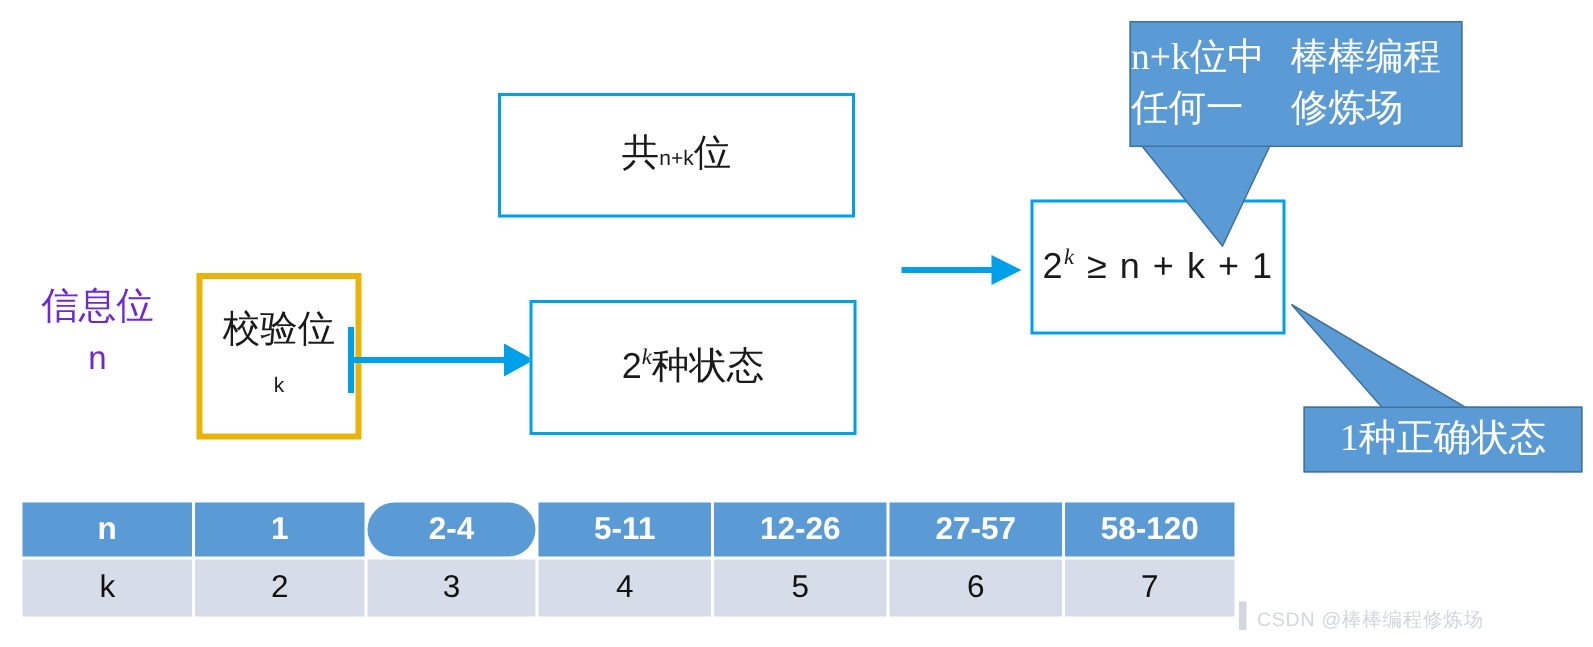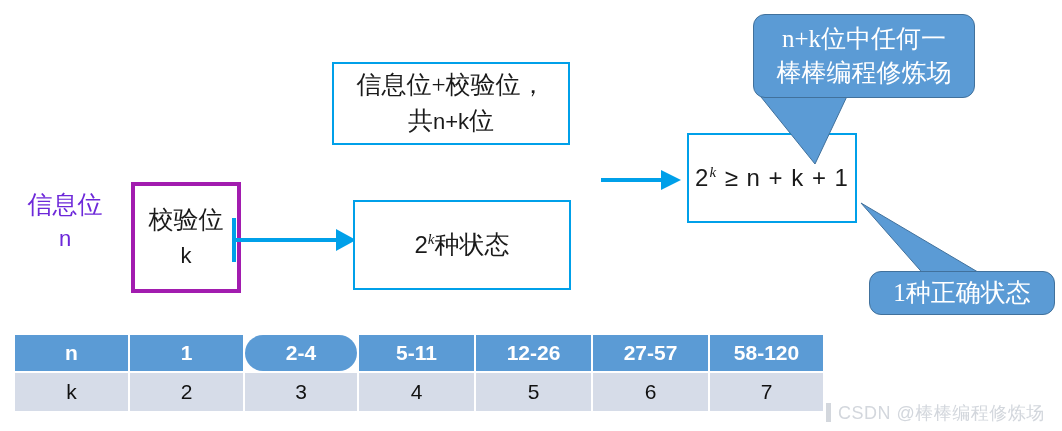--- a/index.html
+++ b/index.html
@@ -43,25 +43,25 @@
     flex-direction: column;
     align-items: center;
     justify-content: center;
     color: #1a1a1a;
     font-family: "Liberation Serif", serif;
     font-size: 25px;
     line-height: 36px;
     text-align: center;
   }
   .box.thick {
-    border: 4px solid #a21caf;
+    border: 4px solid #eab308;
   }
   .box .latin {
     font-family: "Liberation Sans", sans-serif;
-    font-size: 22px;
+    font-size: 14px;
   }
   .formula {
     font-family: "Liberation Sans", sans-serif;
     font-size: 24px;
     letter-spacing: 1px;
     white-space: nowrap;
   }
   .formula sup {
     font-family: "Liberation Serif", serif;
     font-style: italic;
@@ -94,28 +94,28 @@
 
   
   .callout {
     position: absolute;
   }
   .callout .bubble {
     position: absolute;
     box-sizing: border-box;
     background: #5B9BD5;
     border: 1px solid #41719C;
-    border-radius: 12px;
+    border-radius: 0;
     color: #ffffff;
     font-family: "Liberation Serif", serif;
     font-size: 25px;
     line-height: 34px;
-    text-align: right;
+    text-align: left;
     display: flex;
-    flex-direction: column;
+    flex-direction: row;
     align-items: center;
     justify-content: center;
     z-index: 2;
   }
   .callout-tail {
     position: absolute;
     overflow: visible;
     z-index: 1;
   }
 
@@ -147,21 +147,21 @@
     height: 38px;
     padding: 0;
     border: 0;
   }
 
   
   .watermark {
     position: absolute;
     color: #d3d7dd;
     font-family: "Liberation Sans", sans-serif;
-    font-size: 18px;
+    font-size: 13px;
     white-space: nowrap;
     letter-spacing: 0.5px;
   }
   .watermark .wm-bar {
     display: inline-block;
     width: 5px;
     height: 19px;
     background: #d3d7dd;
     vertical-align: -3px;
     margin-right: 7px;
@@ -182,21 +182,20 @@
     <div class="latin">k</div>
   </div>
 
   <svg class="arrow-svg" style="left:232px; top:216px;" width="130" height="48">
     <path d="M2,2 L2,46" stroke="#00A0E9" stroke-width="4" fill="none"></path>
     <path d="M2,24 L108,24" stroke="#00A0E9" stroke-width="4" fill="none"></path>
     <path d="M104,13 L124,24 L104,35 Z" fill="#00A0E9"></path>
   </svg>
 
   <div class="box" style="left:332px; top:62px; width:238px; height:83px;">
-    <div>信息位+校验位，</div>
     <div><span>共</span><span class="latin">n+k</span><span>位</span></div>
   </div>
 
   <div class="box" style="left:353px; top:200px; width:218px; height:90px;align-items:center;">
     <div class="powtext"><span class="base">2</span><sup>k</sup><span>种状态</span></div>
   </div>
 
   <svg class="arrow-svg" style="left:601px; top:168px;" width="84" height="24">
     <path d="M0,12 L64,12" stroke="#00A0E9" stroke-width="4" fill="none"></path>
     <path d="M60,2 L80,12 L60,22 Z" fill="#00A0E9"></path>

